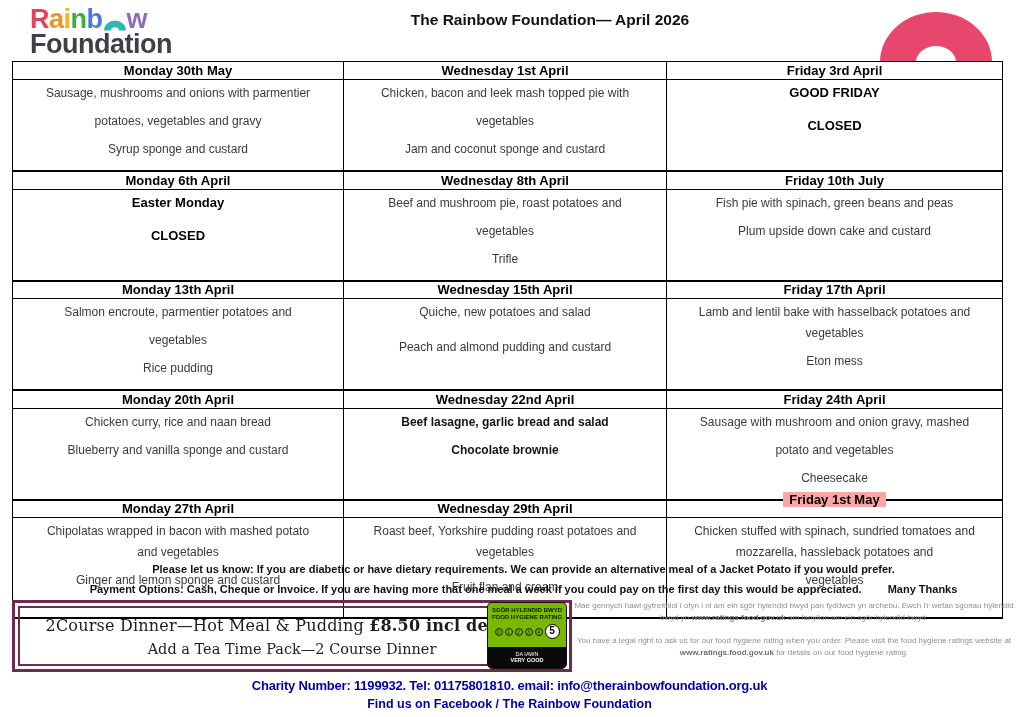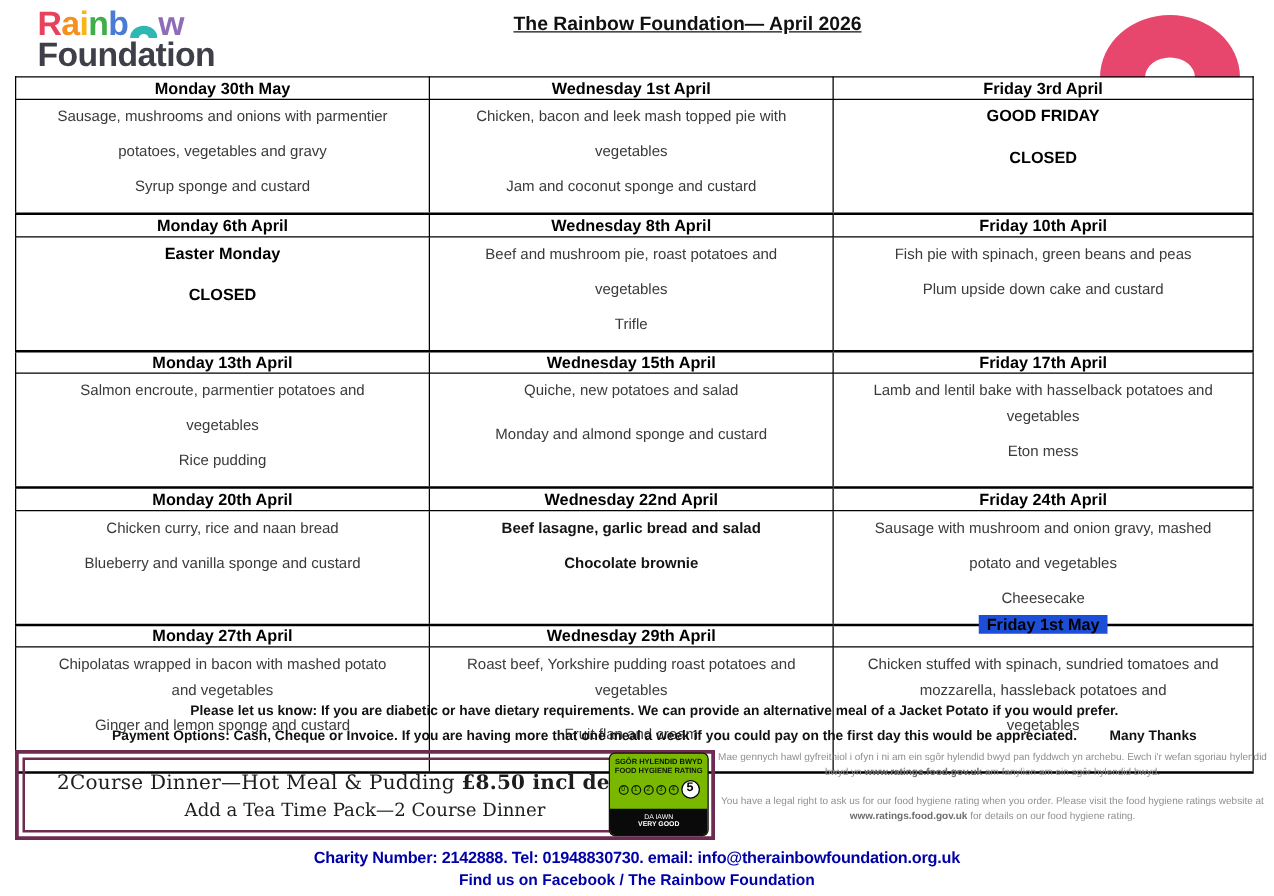--- a/index.html
+++ b/index.html
@@ -9,36 +9,36 @@
     font-family:"Liberation Sans", sans-serif; color:#000; overflow:hidden;
   }
 
   
   .logo { position:absolute; left:30px; top:6px; line-height:1; }
   .logo-rainbow { font-size:27px; font-weight:800; letter-spacing:-0.5px; display:flex; align-items:flex-end; }
   .logo-rainbow span { display:inline-block; }
   .logo-arch-glyph { margin:0 1px 2px 1px; }
   .logo-foundation { font-size:27px; font-weight:800; color:#3F3F4A; letter-spacing:-0.5px; margin-top:-2px; }
   .doc-title { position:absolute; left:340px; top:11px; width:420px; text-align:center;
-               font-size:15.5px; font-weight:700; color:#111;text-decoration:underline; }
+               font-size:15.5px; font-weight:700; color:#111; }
   .corner-arch { position:absolute; left:880px; top:12px; }
 
   
   table.menu { position:absolute; left:12px; top:61px; width:990px; border-collapse:collapse; table-layout:fixed; }
   table.menu th, table.menu td { border:1px solid #000; }
   tr.hdr th { height:18px; font-size:13px; font-weight:700; text-align:center; padding:0; overflow:visible; }
   tr.body td { vertical-align:top; text-align:center; padding-top:6px;
                font-size:12px; color:#3A3A3A; border-bottom-width:2.5px; }
   .ln { line-height:14px; margin-bottom:14px; }
   .ln.cont { margin-top:-7px; }
   .ln.low  { margin-top:21px; }
   .ln.mid  { margin-top:9px; }
   .ln.bold { font-weight:700; color:#000; font-size:13px; margin-bottom:19px; }
   .ln.semib { font-weight:600; color:#141414; }
-  .raised { position:relative; top:-9px; background:#1d4ed8; display:inline-block; padding:0 6px; }
+  .raised { position:relative; top:-9px; background:#fca5a5; display:inline-block; padding:0 6px; }
 
   
   .notes { position:absolute; left:0; top:559px; width:100%; text-align:center;
            font-size:11px; font-weight:700; color:#111; line-height:20px;padding-left:28px; }
   .notes .thanks { margin-left:26px; }
 
   
   .offer { position:absolute; left:12px; top:600px; width:560px; height:72px;
            border:3px solid #6E2A50; padding:3px; }
   .offer-inner { border:2px solid #6E2A50; width:100%; height:100%; text-align:center;
@@ -124,21 +124,21 @@
             <div class="ln">Jam and coconut sponge and custard</div>
           </td>
           <td style="height: 74px;">
             <div class="ln bold">GOOD FRIDAY</div>
             <div class="ln bold">CLOSED</div>
           </td>
         </tr>
         <tr class="hdr">
           <th><span>Monday 6th April</span></th>
           <th><span>Wednesday 8th April</span></th>
-          <th><span>Friday 10th April</span></th>
+          <th><span>Friday 10th July</span></th>
         </tr>
         <tr class="body">
           <td style="height: 80px;">
             <div class="ln bold">Easter Monday</div>
             <div class="ln bold">CLOSED</div>
           </td>
           <td style="height: 80px;">
             <div class="ln">Beef and mushroom pie, roast potatoes and</div>
             <div class="ln">vegetables</div>
             <div class="ln">Trifle</div>
@@ -154,21 +154,21 @@
           <th><span>Friday 17th April</span></th>
         </tr>
         <tr class="body">
           <td style="height: 79px;">
             <div class="ln">Salmon encroute, parmentier potatoes and</div>
             <div class="ln">vegetables</div>
             <div class="ln">Rice pudding</div>
           </td>
           <td style="height: 79px;">
             <div class="ln">Quiche, new potatoes and salad</div>
-            <div class="ln low">Monday and almond sponge and custard</div>
+            <div class="ln low">Peach and almond pudding and custard</div>
           </td>
           <td style="height: 79px;">
             <div class="ln">Lamb and lentil bake with hasselback potatoes and</div>
             <div class="ln cont">vegetables</div>
             <div class="ln">Eton mess</div>
           </td>
         </tr>
         <tr class="hdr">
           <th><span>Monday 20th April</span></th>
           <th><span>Wednesday 22nd April</span></th>
@@ -241,16 +241,16 @@
       <div class="fhrs-word-w">DA IAWN</div>
       <div class="fhrs-word-e">VERY GOOD</div>
     </div>
   </div>
 
   <div class="hyg-text">
     <p class="hyg-welsh"><span>Mae gennych hawl gyfreithiol i ofyn i ni am ein sgôr hylendid bwyd pan fyddwch yn archebu. Ewch i'r wefan sgoriau hylendid bwyd yn </span><b>www.ratings.food.gov.uk</b><span> am fanylion am ein sgôr hylendid bwyd.</span></p>
     <p class="hyg-english"><span>You have a legal right to ask us for our food hygiene rating when you order. Please visit the food hygiene ratings website at </span><b>www.ratings.food.gov.uk</b><span> for details on our food hygiene rating.</span></p>
   </div>
 
-  <div class="contact">Charity Number: 2142888. Tel: 01948830730. email: info@therainbowfoundation.org.uk</div>
+  <div class="contact">Charity Number: 1199932. Tel: 01175801810. email: info@therainbowfoundation.org.uk</div>
   <div class="facebook">Find us on Facebook / The Rainbow Foundation</div>
 
 </div>
 
 </body></html>

